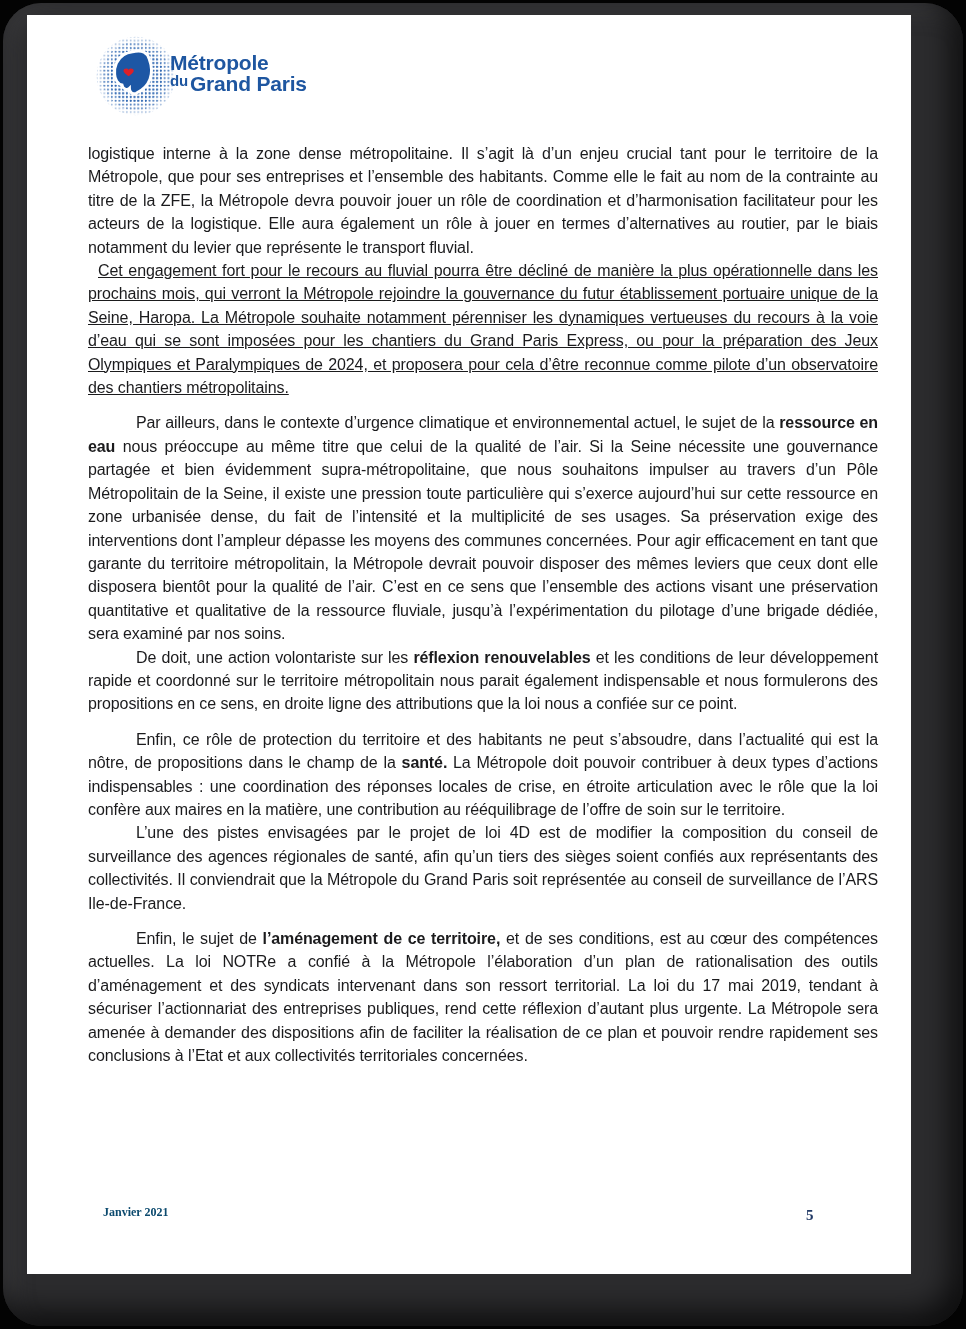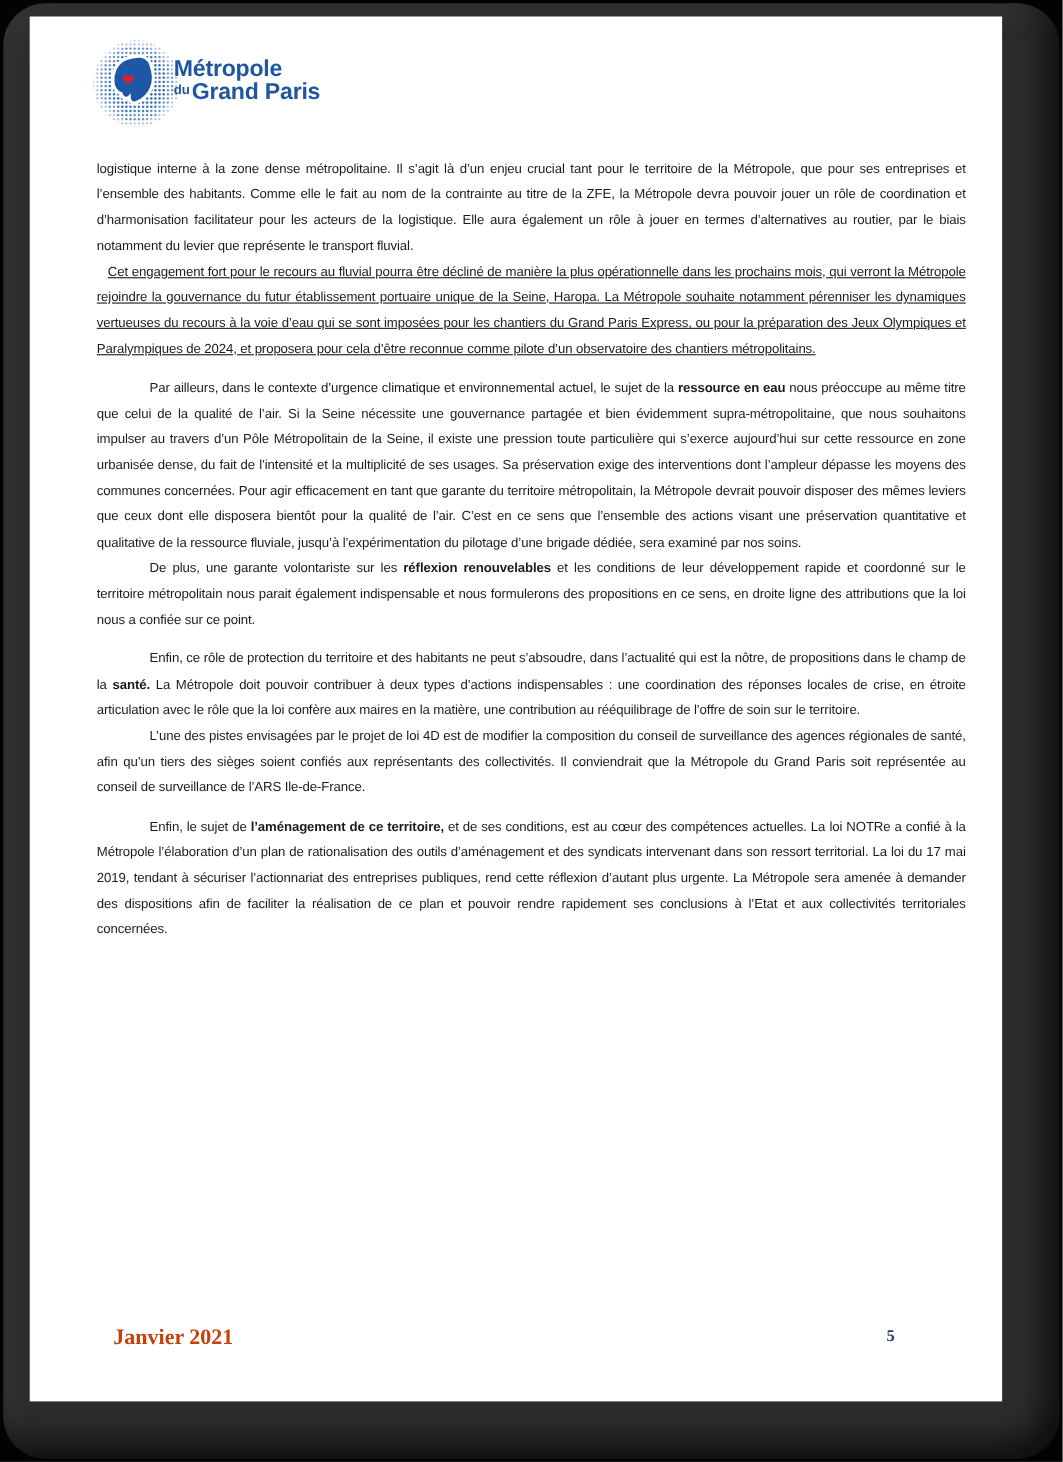--- a/index.html
+++ b/index.html
@@ -19,62 +19,62 @@
       inset 10px 10px 22px rgba(88,88,92,0.28);
   }
   .page {
     position: absolute;
     left: 27px; top: 15px;
     width: 884px; height: 1259px;
     background: #ffffff;
   }
   
   .logo {
-    position: absolute; left: 56px; top: 20px;
+    position: absolute; left: 68px; top: 20px;
     display: flex; align-items: flex-start;
   }
   .logo-mark { width: 82px; height: 82px; flex: 0 0 auto; }
   .logo-text {
     margin-left: -7px; padding-top: 17px;
     color: #1e56a0;
     font-weight: bold;
     letter-spacing: -0.2px;
     line-height: 21px;
     font-size: 21px;
     white-space: nowrap;
   }
   .logo-du {
-    font-size: 12px;
+    font-size: 15px;
     position: relative; top: -5px;
     margin-right: 2px;
   }
   
   .body-text {
     position: absolute;
     left: 61px; top: 127px;
     width: 790px;
     color: #1b1b1d;
-    font-size: 12px;
+    font-size: 16px;
     line-height: 23.4px;
     text-align: justify;
     letter-spacing: -0.1px;
   }
   p.para { margin: 0; }
   p.indent-none  { text-indent: 0; }
   p.indent-small { text-indent: 10px; text-decoration: underline; }
   p.indent-large { text-indent: 48px; }
   p.spaced { margin-top: 12px; }
   .body-text b { font-weight: bold; }
   
   .footer-date {
     position: absolute; left: 76px; top: 1190px;
     font-family: "Liberation Serif", serif;
     font-weight: 600;
-    font-size: 20px;
-    color: #c2410c;
+    font-size: 12px;
+    color: #0c4a6e;
   }
   .footer-page {
     position: absolute; left: 779px; top: 1192px;
     font-family: "Liberation Serif", serif;
     font-weight: bold;
     font-size: 15px;
     color: #223a66;
   }
 </style>
 </head>
@@ -100,21 +100,21 @@
     <div class="logo-text">
       <div>Métropole</div>
       <div><span class="logo-du">du</span><span>Grand Paris</span></div>
     </div>
   </div>
 
   <div class="body-text">
       <p class="para indent-none"><span>logistique interne à la zone dense métropolitaine. Il s’agit là d’un enjeu crucial tant pour le territoire de la Métropole, que pour ses entreprises et l’ensemble des habitants. Comme elle le fait au nom de la contrainte au titre de la ZFE, la Métropole devra pouvoir jouer un rôle de coordination et d’harmonisation facilitateur pour les acteurs de la logistique. Elle aura également un rôle à jouer en termes d’alternatives au routier, par le biais notamment du levier que représente le transport fluvial.</span></p>
       <p class="para indent-small"><span>Cet engagement fort pour le recours au fluvial pourra être décliné de manière la plus opérationnelle dans les prochains mois, qui verront la Métropole rejoindre la gouvernance du futur établissement portuaire unique de la Seine, Haropa. La Métropole souhaite notamment pérenniser les dynamiques vertueuses du recours à la voie d’eau qui se sont imposées pour les chantiers du Grand Paris Express, ou pour la préparation des Jeux Olympiques et Paralympiques de 2024, et proposera pour cela d’être reconnue comme pilote d’un observatoire des chantiers métropolitains.</span></p>
       <p class="para indent-large spaced"><span>Par ailleurs, dans le contexte d’urgence climatique et environnemental actuel, le sujet de la </span><b>ressource en eau</b><span> nous préoccupe au même titre que celui de la qualité de l’air. Si la Seine nécessite une gouvernance partagée et bien évidemment supra-métropolitaine, que nous souhaitons impulser au travers d’un Pôle Métropolitain de la Seine, il existe une pression toute particulière qui s’exerce aujourd’hui sur cette ressource en zone urbanisée dense, du fait de l’intensité et la multiplicité de ses usages. Sa préservation exige des interventions dont l’ampleur dépasse les moyens des communes concernées. Pour agir efficacement en tant que garante du territoire métropolitain, la Métropole devrait pouvoir disposer des mêmes leviers que ceux dont elle disposera bientôt pour la qualité de l’air. C’est en ce sens que l’ensemble des actions visant une préservation quantitative et qualitative de la ressource fluviale, jusqu’à l’expérimentation du pilotage d’une brigade dédiée, sera examiné par nos soins.</span></p>
-      <p class="para indent-large"><span>De plus, une garante volontariste sur les </span><b>réflexion renouvelables</b><span> et les conditions de leur développement rapide et coordonné sur le territoire métropolitain nous parait également indispensable et nous formulerons des propositions en ce sens, en droite ligne des attributions que la loi nous a confiée sur ce point.</span></p>
+      <p class="para indent-large"><span>De doit, une action volontariste sur les </span><b>réflexion renouvelables</b><span> et les conditions de leur développement rapide et coordonné sur le territoire métropolitain nous parait également indispensable et nous formulerons des propositions en ce sens, en droite ligne des attributions que la loi nous a confiée sur ce point.</span></p>
       <p class="para indent-large spaced"><span>Enfin, ce rôle de protection du territoire et des habitants ne peut s’absoudre, dans l’actualité qui est la nôtre, de propositions dans le champ de la </span><b>santé.</b><span> La Métropole doit pouvoir contribuer à deux types d’actions indispensables : une coordination des réponses locales de crise, en étroite articulation avec le rôle que la loi confère aux maires en la matière, une contribution au rééquilibrage de l’offre de soin sur le territoire.</span></p>
       <p class="para indent-large"><span>L’une des pistes envisagées par le projet de loi 4D est de modifier la composition du conseil de surveillance des agences régionales de santé, afin qu’un tiers des sièges soient confiés aux représentants des collectivités. Il conviendrait que la Métropole du Grand Paris soit représentée au conseil de surveillance de l’ARS Ile-de-France.</span></p>
       <p class="para indent-large spaced"><span>Enfin, le sujet de </span><b>l’aménagement de ce territoire,</b><span> et de ses conditions, est au cœur des compétences actuelles. La loi NOTRe a confié à la Métropole l’élaboration d’un plan de rationalisation des outils d’aménagement et des syndicats intervenant dans son ressort territorial. La loi du 17 mai 2019, tendant à sécuriser l’actionnariat des entreprises publiques, rend cette réflexion d’autant plus urgente. La Métropole sera amenée à demander des dispositions afin de faciliter la réalisation de ce plan et pouvoir rendre rapidement ses conclusions à l’Etat et aux collectivités territoriales concernées.</span></p>
     </div>
 
   <div class="footer-date">Janvier 2021</div>
   <div class="footer-page">5</div>
 
 </div>
 

